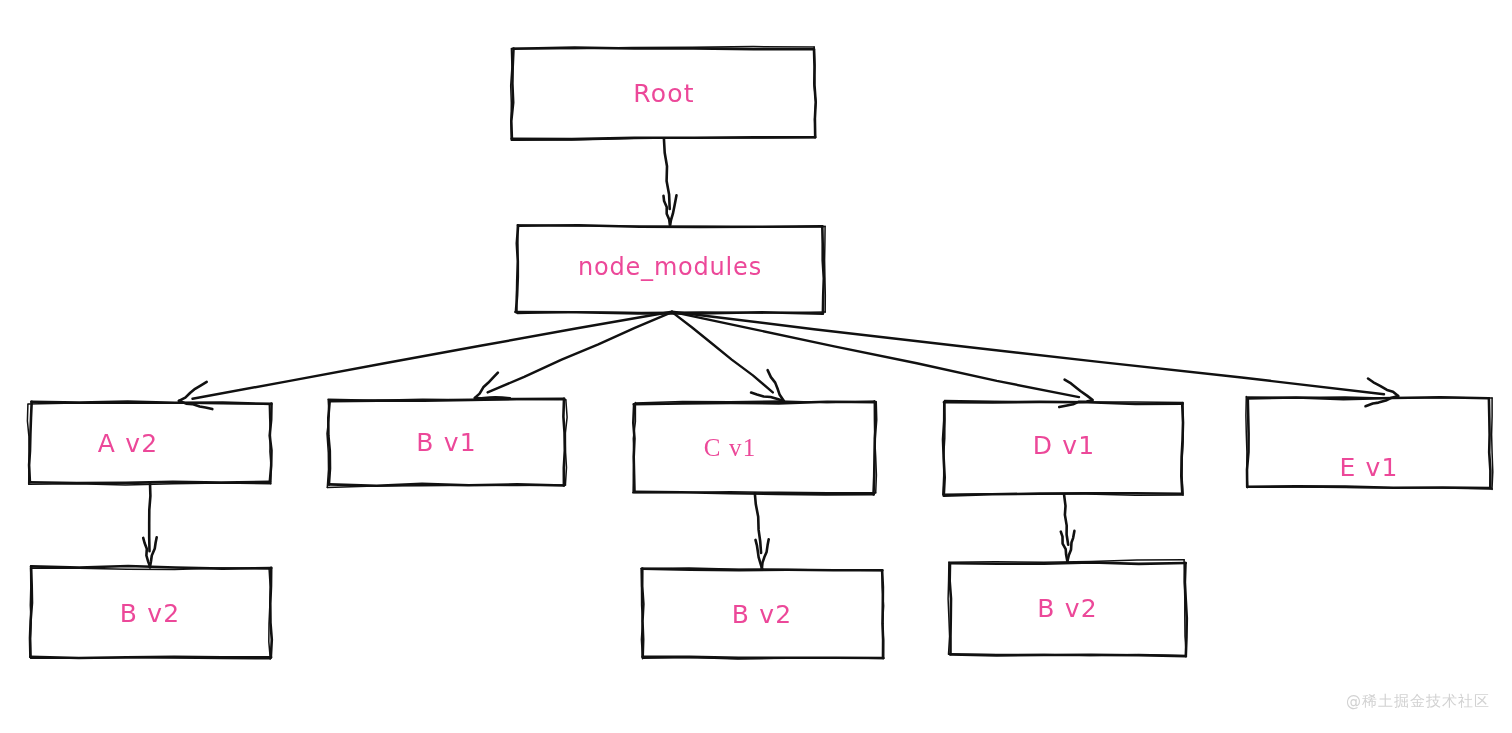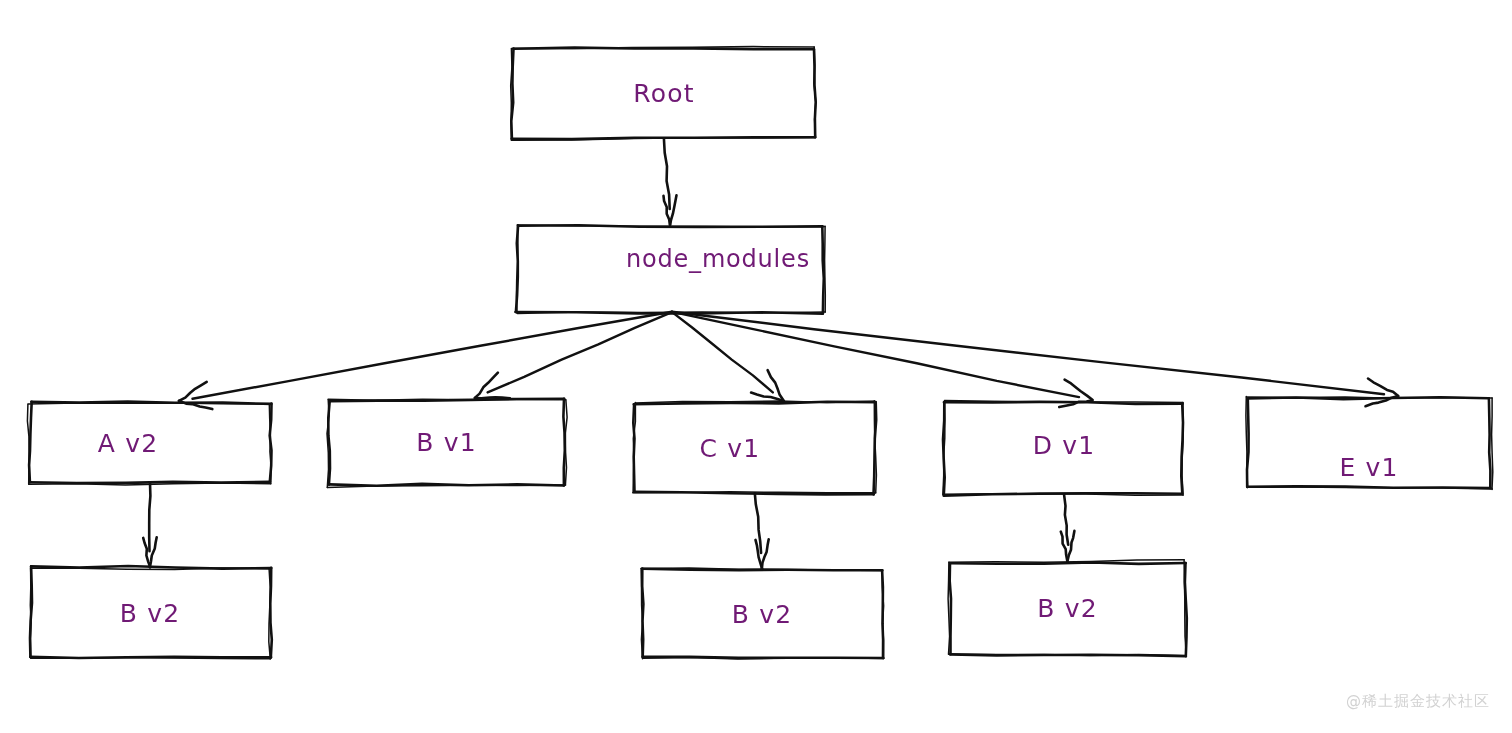--- a/index.html
+++ b/index.html
@@ -23,21 +23,21 @@
     left: 0;
     top: 0;
     width: 1512px;
     height: 733px;
   }
   .node-label {
     position: absolute;
     display: flex;
     align-items: center;
     justify-content: center;
-    color: #701a75;
+    color: #ec4899;
     font-family: "DejaVu Sans", sans-serif;
     font-size: 25px;
     font-weight: 500;
     letter-spacing: 1.2px;
     white-space: nowrap;
     pointer-events: none;
   }
   .node-label.wide {
     font-size: 24px;
     letter-spacing: 0.8px;
@@ -201,24 +201,24 @@
       </g>
       <path d="M 1064.1 494.9 L 1065.5 505.8 L 1064.9 514.9 L 1066.7 525.6 L 1066.6 534.5 L 1068.2 544.8" fill="none" stroke="#111111" stroke-width="2.6" stroke-linecap="round" stroke-linejoin="round"></path>
       <g>
         <path d="M 1067.3 560.9 L 1066.1 554.6 L 1065.7 549.2 L 1062.6 543.6 L 1062.5 536.7 L 1060.8 531.7" fill="none" stroke="#111111" stroke-width="2.6" stroke-linecap="round" stroke-linejoin="round"></path>
         <path d="M 1067.4 561.1 L 1068.9 555.0 L 1071.0 549.7 L 1071.5 542.5 L 1073.1 538.1 L 1074.4 530.9" fill="none" stroke="#111111" stroke-width="2.6" stroke-linecap="round" stroke-linejoin="round"></path>
       </g>
     </svg>
 
   <div id="labels">
       <div class="node-label" style="left: 513px; top: 48px; width: 302px; height: 90px;">Root</div>
-      <div class="node-label wide" style="left: 517px; top: 222px; width: 306px; height: 74px; padding-left: 48px;">node_modules</div>
+      <div class="node-label wide" style="left: 517px; top: 230px; width: 306px; height: 74px;">node_modules</div>
       <div class="node-label" style="left: 30px; top: 403px; width: 196px; height: 80px;">A v2</div>
       <div class="node-label" style="left: 328px; top: 400px; width: 237px; height: 85px; border-radius: 29px;">B v1</div>
-      <div class="node-label" style="left: 635px; top: 403px; width: 190px; height: 90px;">C v1</div>
+      <div class="node-label" style="left: 635px; top: 403px; width: 190px; height: 90px; font-family: Liberation Serif, serif;">C v1</div>
       <div class="node-label" style="left: 945px; top: 402px; width: 238px; height: 87px;">D v1</div>
       <div class="node-label" style="left: 1248px; top: 422px; width: 242px; height: 90px;">E v1</div>
       <div class="node-label" style="left: 30px; top: 568px; width: 240px; height: 90px;">B v2</div>
       <div class="node-label" style="left: 642px; top: 570px; width: 240px; height: 88px;">B v2</div>
       <div class="node-label" style="left: 950px; top: 562px; width: 235px; height: 93px;">B v2</div>
     </div>
 
   <div class="watermark">@稀土掘金技术社区</div>
 
 </div>

